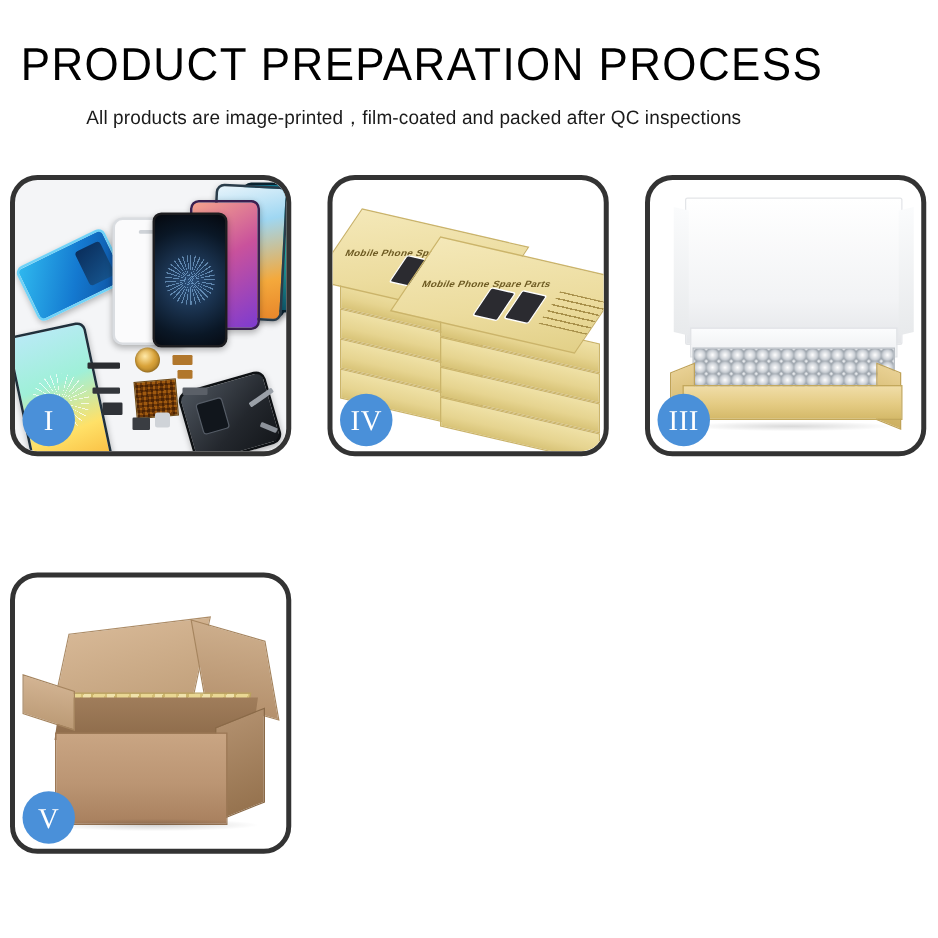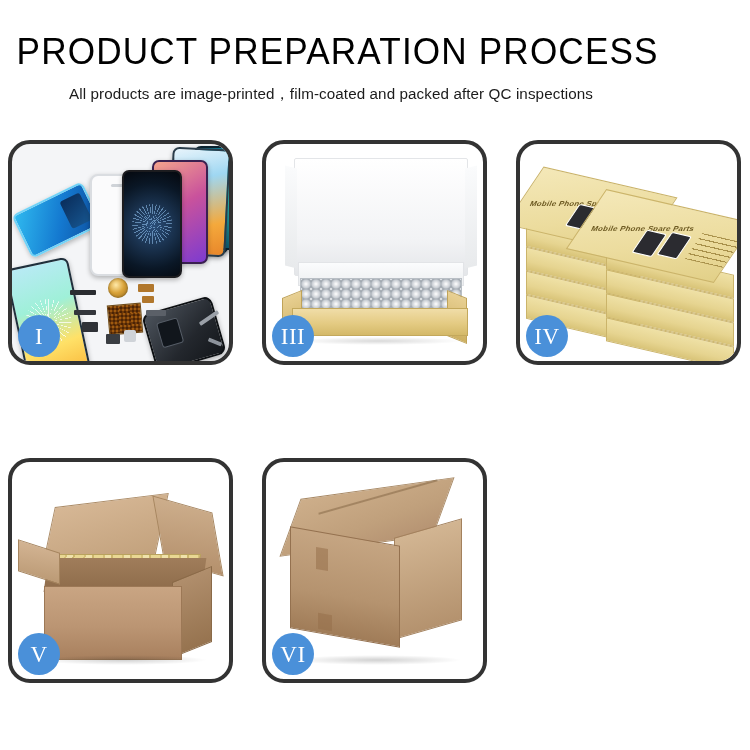--- a/index.html
+++ b/index.html
@@ -513,86 +513,74 @@
       <div class="chip" style="left:94px;top:190px;width:14px;height:10px;background:#3a3d42;"></div>
       <div class="chip" style="left:112px;top:186px;width:12px;height:12px;background:#cfd3d8;border-radius:2px;"></div>
       <div class="chip" style="left:134px;top:166px;width:20px;height:6px;background:#5b6068;"></div>
       <div class="chip" style="left:186px;top:172px;width:22px;height:4px;background:#9aa0a8;transform:rotate(-35deg);"></div>
       <div class="chip" style="left:196px;top:196px;width:14px;height:4px;background:#8d939b;transform:rotate(22deg);"></div>
     </div>
     <div class="badge">I</div>
   </div>
 
 
+  <div class="card c4">
+    <div class="card-media">
+      <div class="stack">
+
+        <div class="ybox" style="left:2px;top:76px;width:112px;height:22px;transform:skewY(13deg);"></div>
+        <div class="ybox" style="left:2px;top:100px;width:112px;height:22px;transform:skewY(13deg);"></div>
+        <div class="ybox" style="left:2px;top:124px;width:112px;height:22px;transform:skewY(13deg);"></div>
+        <div class="ybox" style="left:2px;top:148px;width:112px;height:22px;transform:skewY(13deg);"></div>
+
+        <div class="ybox" style="left:82px;top:100px;width:126px;height:22px;transform:skewY(13deg);"></div>
+        <div class="ybox" style="left:82px;top:124px;width:126px;height:22px;transform:skewY(13deg);"></div>
+        <div class="ybox" style="left:82px;top:148px;width:126px;height:22px;transform:skewY(13deg);"></div>
+        <div class="ybox" style="left:82px;top:172px;width:126px;height:22px;transform:skewY(13deg);"></div>
+
+        <div class="ybox top-face" style="left:0px;top:22px;width:132px;height:56px;transform:skew(-34deg,13deg);">
+          <div class="lbl" style="left:8px;top:20px;transform:rotate(-13deg);">Mobile Phone Spare Parts</div>
+          <div class="screen-sq" style="left:52px;top:24px;width:17px;height:20px;"></div>
+          <div class="screen-sq" style="left:74px;top:21px;width:17px;height:20px;"></div>
+          <div class="speclines" style="left:98px;top:16px;"></div>
+        </div>
+
+        <div class="ybox top-face" style="left:62px;top:46px;width:146px;height:58px;transform:skew(-34deg,13deg);">
+          <div class="lbl" style="left:8px;top:22px;transform:rotate(-13deg);">Mobile Phone Spare Parts</div>
+          <div class="screen-sq" style="left:58px;top:26px;width:18px;height:21px;"></div>
+          <div class="screen-sq" style="left:81px;top:23px;width:18px;height:21px;"></div>
+          <div class="speclines" style="left:108px;top:18px;"></div>
+        </div>
+
+      </div>
+    </div>
+    <div class="badge">IV</div>
+  </div>
+
   <div class="card c3">
     <div class="card-media">
       <div class="lid"></div>
       <div class="foam"></div>
       <div class="inner-bubbles"></div>
       <div class="box-left-flap"></div>
       <div class="box-right-flap"></div>
       <div class="box-front-real"></div>
       <div class="shadow"></div>
     </div>
     <div class="badge">III</div>
-  </div>
-
-  <div class="card c4">
-    <div class="card-media">
-      <div class="stack">
-
-        <div class="ybox" style="left:2px;top:76px;width:112px;height:22px;transform:skewY(13deg);"></div>
-        <div class="ybox" style="left:2px;top:100px;width:112px;height:22px;transform:skewY(13deg);"></div>
-        <div class="ybox" style="left:2px;top:124px;width:112px;height:22px;transform:skewY(13deg);"></div>
-        <div class="ybox" style="left:2px;top:148px;width:112px;height:22px;transform:skewY(13deg);"></div>
-
-        <div class="ybox" style="left:82px;top:100px;width:126px;height:22px;transform:skewY(13deg);"></div>
-        <div class="ybox" style="left:82px;top:124px;width:126px;height:22px;transform:skewY(13deg);"></div>
-        <div class="ybox" style="left:82px;top:148px;width:126px;height:22px;transform:skewY(13deg);"></div>
-        <div class="ybox" style="left:82px;top:172px;width:126px;height:22px;transform:skewY(13deg);"></div>
-
-        <div class="ybox top-face" style="left:0px;top:22px;width:132px;height:56px;transform:skew(-34deg,13deg);">
-          <div class="lbl" style="left:8px;top:20px;transform:rotate(-13deg);">Mobile Phone Spare Parts</div>
-          <div class="screen-sq" style="left:52px;top:24px;width:17px;height:20px;"></div>
-          <div class="screen-sq" style="left:74px;top:21px;width:17px;height:20px;"></div>
-          <div class="speclines" style="left:98px;top:16px;"></div>
-        </div>
-
-        <div class="ybox top-face" style="left:62px;top:46px;width:146px;height:58px;transform:skew(-34deg,13deg);">
-          <div class="lbl" style="left:8px;top:22px;transform:rotate(-13deg);">Mobile Phone Spare Parts</div>
-          <div class="screen-sq" style="left:58px;top:26px;width:18px;height:21px;"></div>
-          <div class="screen-sq" style="left:81px;top:23px;width:18px;height:21px;"></div>
-          <div class="speclines" style="left:108px;top:18px;"></div>
-        </div>
-
-      </div>
-    </div>
-    <div class="badge">IV</div>
   </div>
 
   <div class="card c5">
     <div class="card-media">
       <div class="flap-back"></div>
       <div class="flap-right"></div>
       <div class="bundle"></div>
       <div class="carton-inner"></div>
       <div class="flap-left"></div>
       <div class="carton-side"></div>
       <div class="carton-body"></div>
       <div class="drop-shadow"></div>
     </div>
     <div class="badge">V</div>
   </div>
 
-  <div class="card c6">
-    <div class="card-media">
-      <div class="sealed-top"></div>
-      <div class="sealed-side"></div>
-      <div class="sealed-front"></div>
-      <div class="seam-line" style="left:52px;top:34px;width:120px;height:2px;transform:skewY(-8deg) rotate(-8deg);"></div>
-      <div class="tape" style="left:50px;top:86px;width:12px;height:22px;transform:skewY(10deg);"></div>
-      <div class="tape" style="left:52px;top:152px;width:14px;height:16px;transform:skewY(10deg);"></div>
-      <div class="drop-shadow"></div>
-    </div>
-    <div class="badge">VI</div>
-  </div>
 
 </div>
 
 </body></html>

